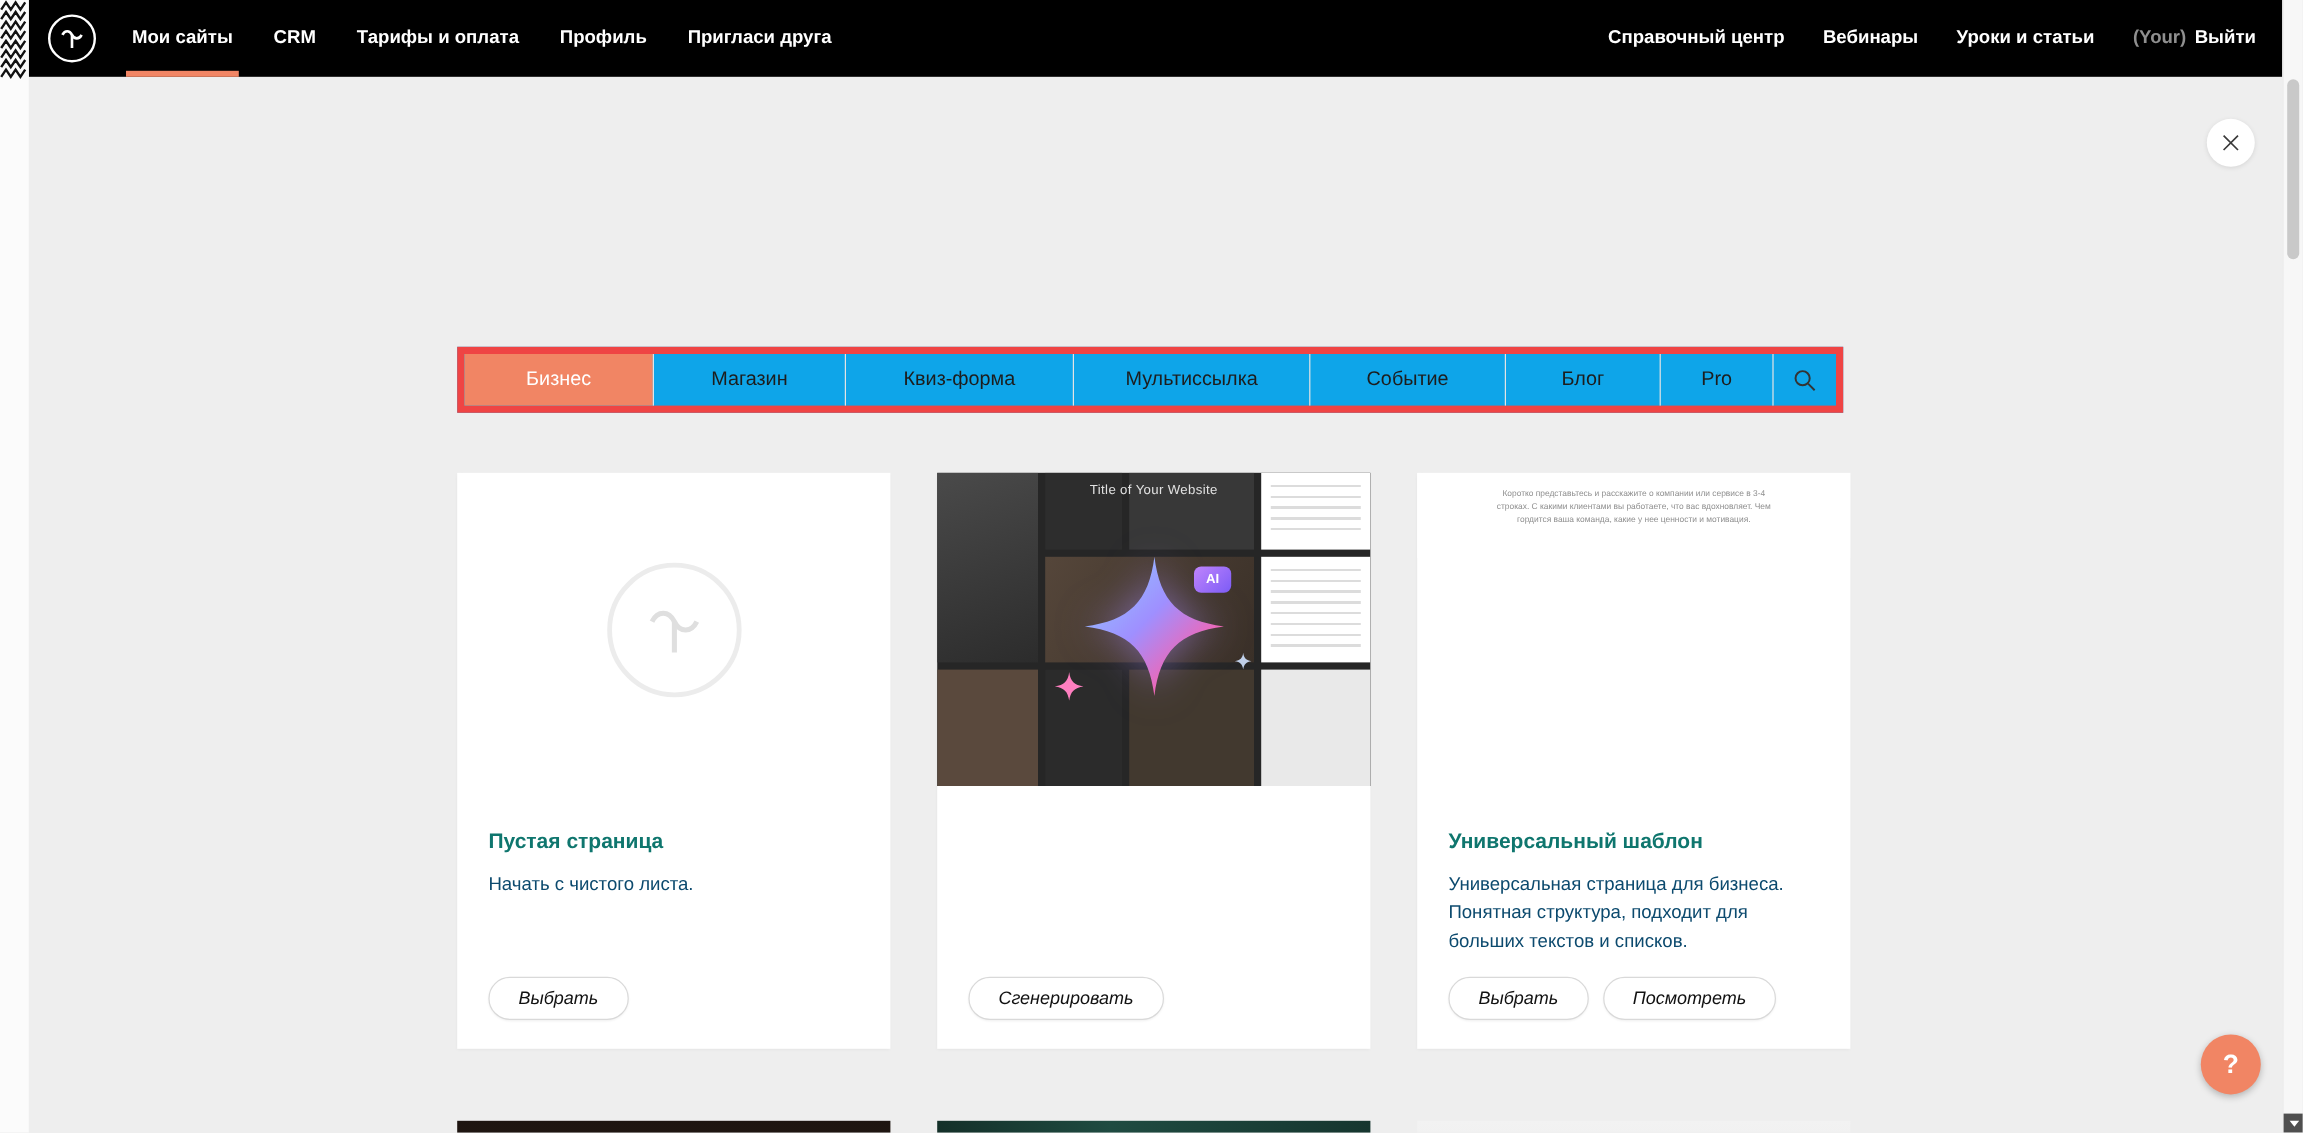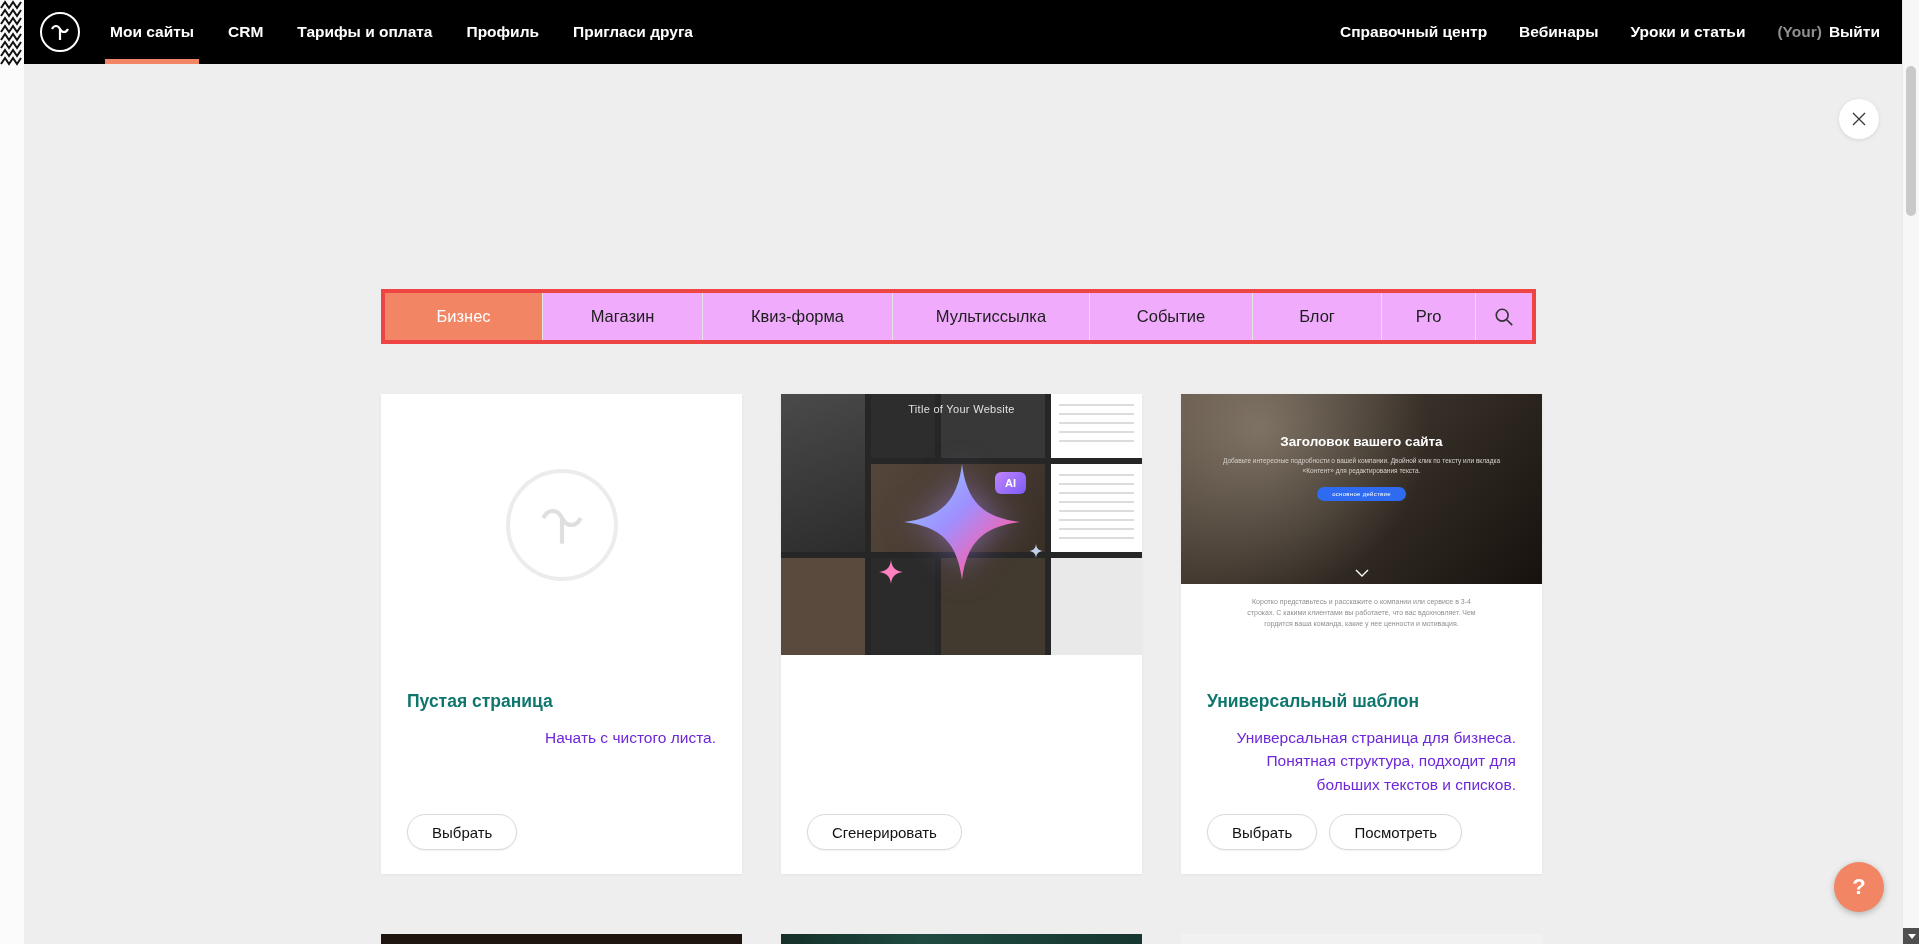--- a/index.html
+++ b/index.html
@@ -33,37 +33,37 @@
                background:#fff; display:flex; align-items:center; justify-content:center;
                cursor:pointer; box-shadow:0 1px 4px rgba(0,0,0,0.10); z-index:20; }
 
   
   .hero { position:absolute; left:24px; width:1878px; top:0; text-align:center; }
   .page-title { margin-top:136px; font-size:50px; font-weight:300; color:#1c1c1c; letter-spacing:0.5px; line-height:1.1; }
   .page-subtitle { margin-top:42px; font-size:21px; font-weight:300; color:#555; }
 
   
   .tabbar { position:absolute; left:381px; top:289px; width:1155px; height:55px; display:flex;
-            background:#f0abfc; border:4px solid #ef4444; z-index:10; }
+            background:#0ea5e9; border:6px solid #ef4444; z-index:10; }
   .tab { display:flex; align-items:center; justify-content:center; font-size:16.5px; color:#1d1d1d;
          cursor:pointer; height:100%; }
   .tab + .tab { border-left:1px solid #e4e4e4; }
   .tab.active { background:#f18564; color:#fff; }
 
   
   .cards { position:absolute; left:381px; top:394px; display:flex; gap:39px; }
   .card { width:361px; height:480px; background:#fff; position:relative; box-shadow:0 1px 3px rgba(0,0,0,0.05); }
   .card-preview { height:261px; position:relative; overflow:hidden; }
   .card-body { padding:36px 26px 0; }
   .card-title { font-size:17.5px; font-weight:700; color:#0f766e; }
-  .card-desc { font-size:15.5px; color:#6d28d9; line-height:1.5; margin-top:14px;text-align:right; }
+  .card-desc { font-size:15.5px; color:#0c4a6e; line-height:1.5; margin-top:14px; }
   .card-actions { position:absolute; bottom:24px; left:26px; display:flex; gap:12px; }
   .pill { height:36px; padding:0 24px; border-radius:18px; border:1px solid #d9d9d9; background:#fff;
           font-size:15px; color:#111; display:flex; align-items:center; cursor:pointer;
-          box-shadow:0 1px 2px rgba(0,0,0,0.06); font-family:inherit; }
+          box-shadow:0 1px 2px rgba(0,0,0,0.06); font-family:inherit;font-style:italic; }
 
   
   .preview-blank { display:flex; align-items:center; justify-content:center; }
   .watermark { width:112px; height:112px; border:4px solid #ececec; border-radius:50%;
                display:flex; align-items:center; justify-content:center; }
 
   
   .preview-ai { background:#262626; }
   .mosaic { position:absolute; inset:0; display:grid;
             grid-template-columns:84px 64px 104px 1fr; grid-template-rows:64px 88px 1fr; gap:6px; }
@@ -265,28 +265,20 @@
         </svg>
         <div class="ai-badge">AI</div>
       </div>
       <div class="card-actions">
         <button class="pill">Сгенерировать</button>
       </div>
     </div>
 
     <div class="card">
       <div class="card-preview">
-        <div class="preview-hero">
-          <div class="ph-title">Заголовок вашего сайта</div>
-          <div class="ph-text">Добавьте интересные подробности о вашей компании. Двойной клик по тексту или вкладка «Контент» для редактирования текста.</div>
-          <span class="ph-btn">основное действие</span>
-          <svg class="ph-chevron" width="14" height="8" viewBox="0 0 14 8">
-            <path d="M1 1 L7 7 L13 1" stroke="#fff" stroke-width="1.4" fill="none"></path>
-          </svg>
-        </div>
         <div class="preview-body">
           <div class="pb-text">Коротко представьтесь и расскажите о компании или сервисе в 3-4 строках. С какими клиентами вы работаете, что вас вдохновляет. Чем гордится ваша команда, какие у нее ценности и мотивация.</div>
         </div>
       </div>
       <div class="card-body">
         <div class="card-title">Универсальный шаблон</div>
         <div class="card-desc">Универсальная страница для бизнеса. Понятная структура, подходит для больших текстов и списков.</div>
       </div>
       <div class="card-actions">
         <button class="pill">Выбрать</button>

